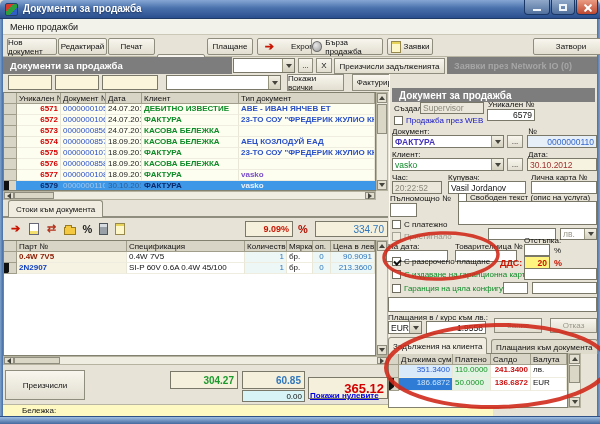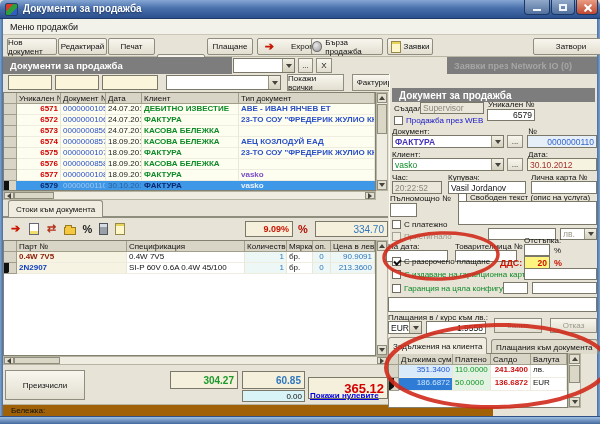--- a/index.html
+++ b/index.html
@@ -155,20 +155,23 @@
       <span class="dd">
         <i class="tri-d"></i>
       </span>
     </div>
   <div class="abs sbtn" style="left:298px;top:58px;width:15px;">
       <span>...</span>
     </div>
   <div class="abs sbtn" style="left:316px;top:58px;width:16px;">
       <span>X</span>
     </div>
+  <div class="abs sbtn" style="left:334px;top:58px;width:111px;height:16px;">
+      <span>Преизчисли задълженията</span>
+    </div>
   <div class="abs shead off" style="left:447px;top:57px;width:150px;font-size:9px;">
       <span>Заявки през Network IO (0)</span>
     </div>
 
   <div class="abs field beige" style="left:8px;top:75px;width:44px;height:15px;"></div>
   <div class="abs field beige" style="left:55px;top:75px;width:44px;height:15px;"></div>
   <div class="abs field beige" style="left:102px;top:75px;width:56px;height:15px;"></div>
   <div class="abs combo" style="left:166px;top:75px;width:115px;height:15px;">
       <span class="dd">
         <i class="tri-d"></i>
@@ -376,21 +379,21 @@
       <span style="color:#2F77BE;font-weight:bold;font-size:10px;">60.85</span>
     </div>
   <div class="abs num-box" style="left:308px;top:369px;width:80px;height:22px;margin-top:8px;">
       <span style="color:#D40000;font-weight:bold;font-size:13px;">365.12</span>
     </div>
   <div class="abs field right" style="left:242px;top:390px;width:63px;height:12px;background:#D8F4F6;font-size:8px;">
       <span>0.00</span>
     </div>
   <div class="abs link" style="left:310px;top:391px;">Покажи нулевите</div>
 
-  <div class="abs" style="left:3px;top:404px;width:490px;height:12px;background:#a16207;border-top:1px solid #B9B5A3;display:flex;align-items:center;padding-left:8px;">
+  <div class="abs" style="left:3px;top:404px;width:490px;height:12px;background:#fef9c3;border-top:1px solid #B9B5A3;display:flex;align-items:center;padding-left:19px;">
     <span class="lbl">Бележка:</span>
   </div>
 
   <div class="abs" style="left:389px;top:74px;width:208px;height:330px;background:#E7E3D6;border-left:1px solid #FBFAF3;"></div>
   <div class="abs shead" style="left:392px;top:88px;width:203px;height:14px;font-size:10px;">
       <span>Документ за продажба</span>
     </div>
 
   <div class="abs lbl" style="left:394px;top:104px;">Създал:</div>
   <div class="abs field dis" style="left:420px;top:102px;width:64px;height:12px;">

